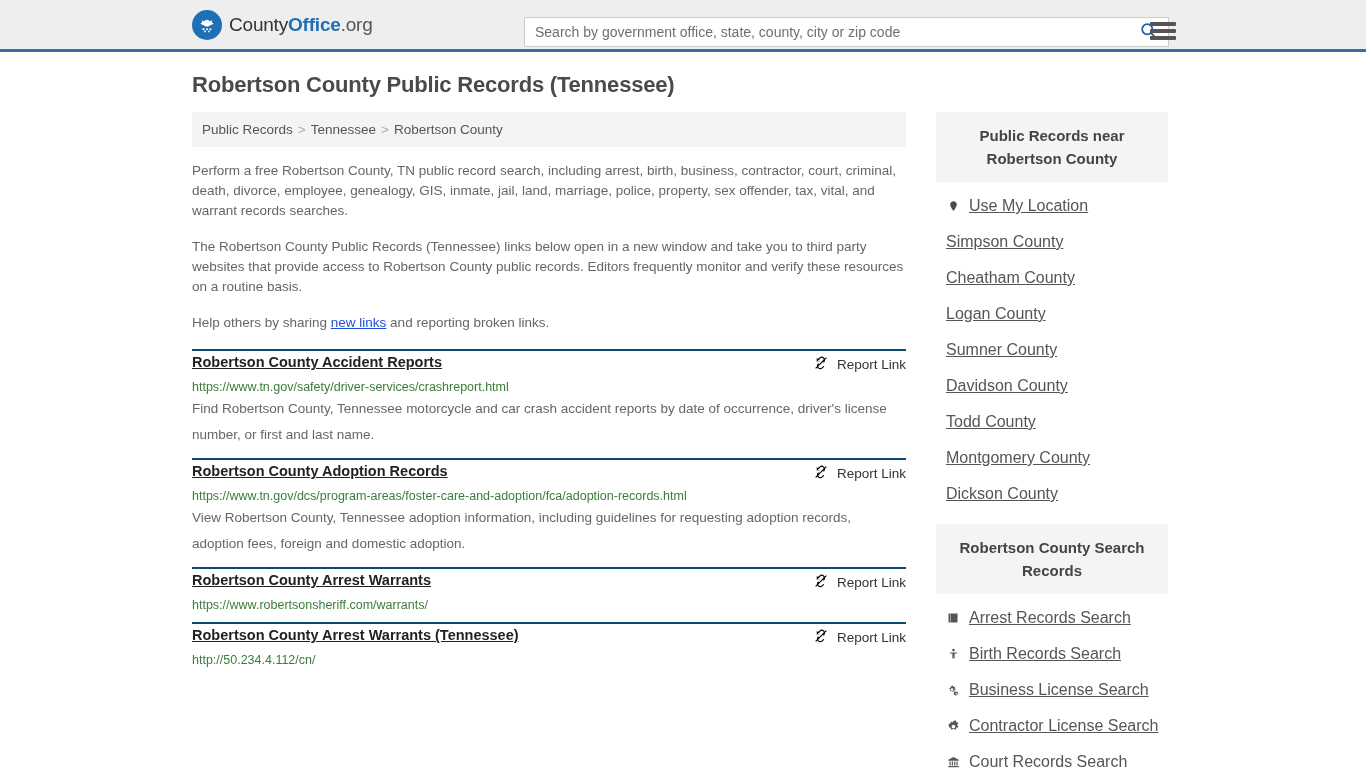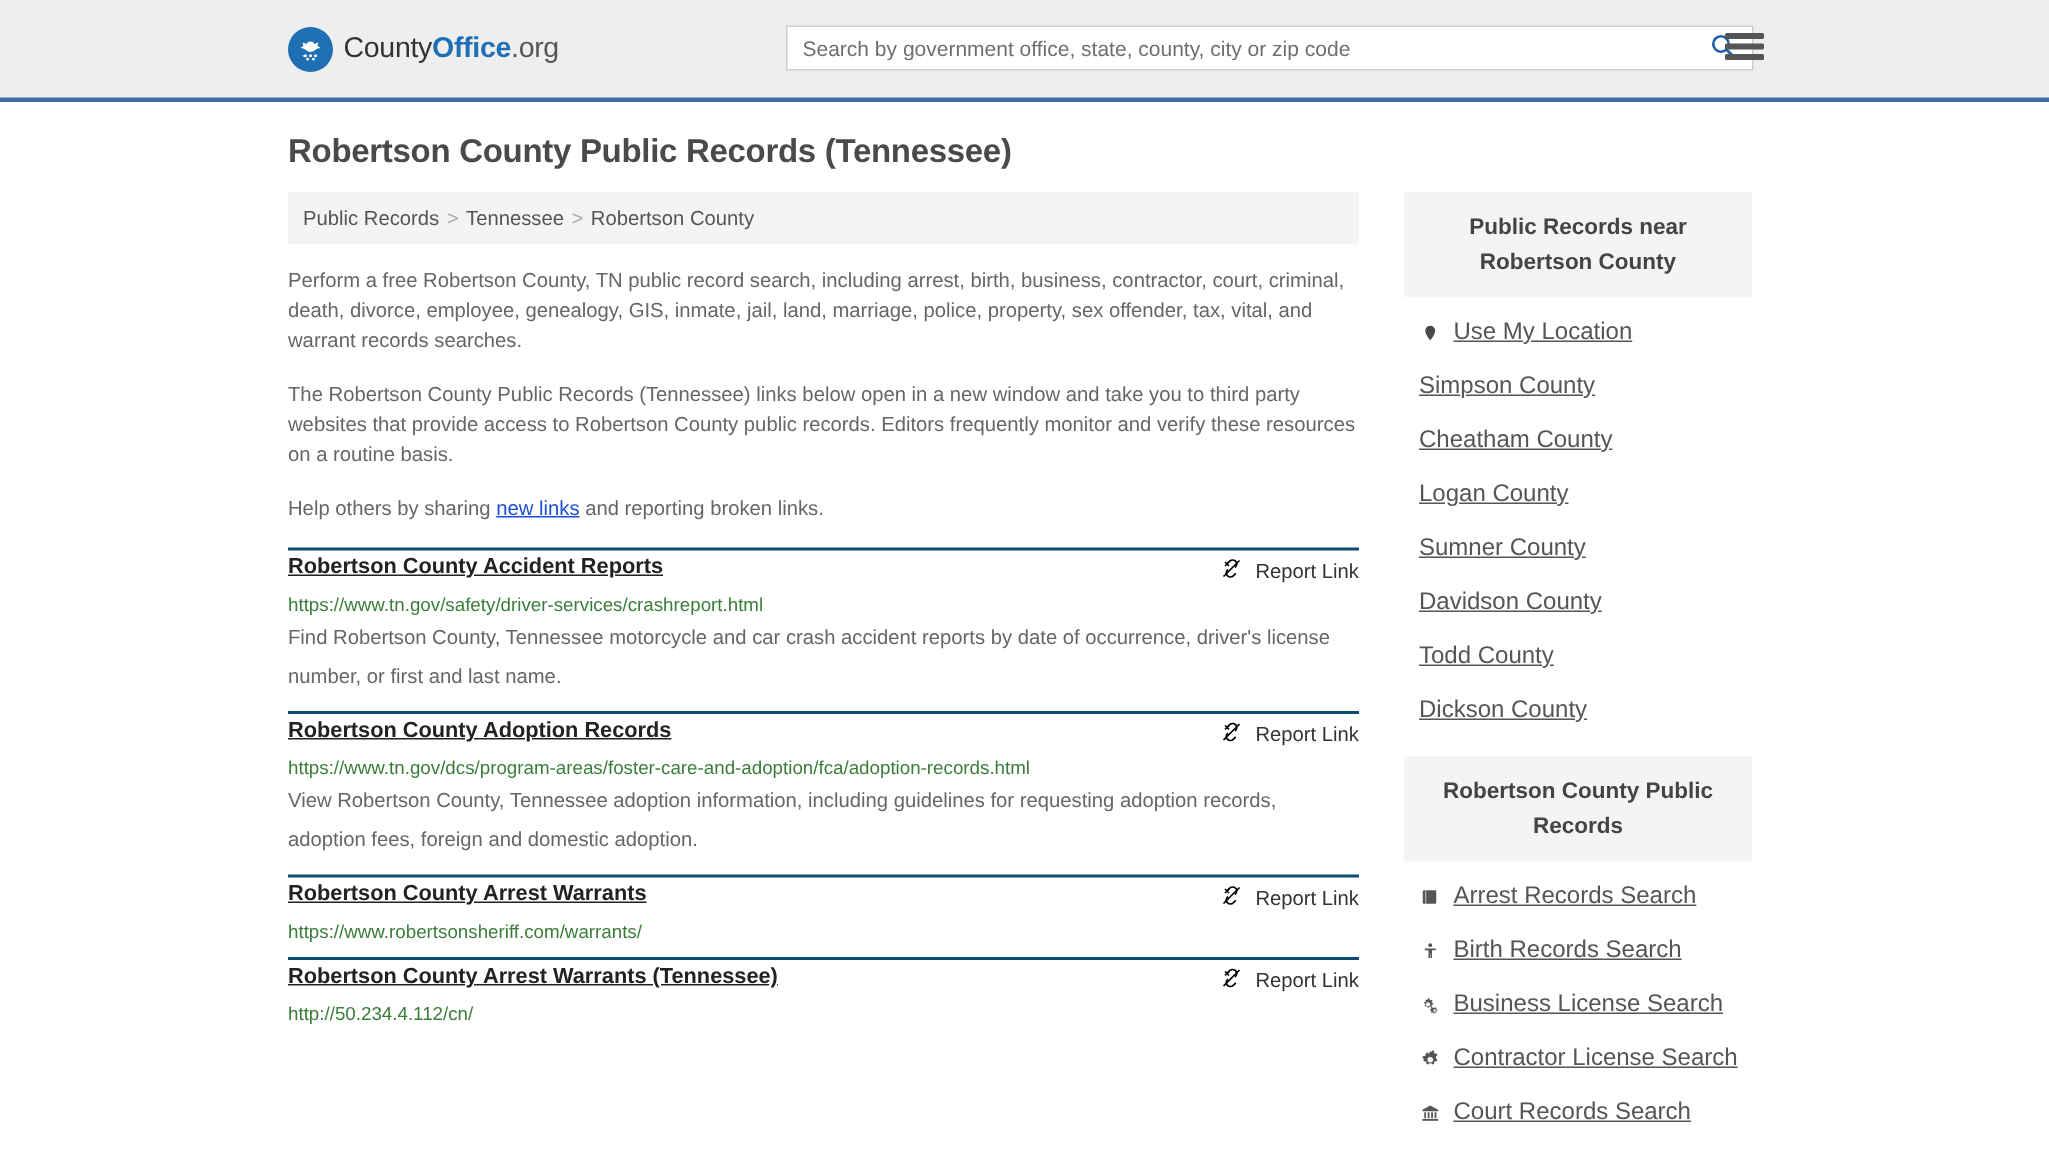--- a/index.html
+++ b/index.html
@@ -7,21 +7,21 @@
     margin: 0; padding: 0;
     width: 1366px; height: 768px;
     overflow: hidden;
     background: #ffffff;
     font-family: "Liberation Sans", sans-serif;
     color: #444444;
   }
 
   
   .site-header {
-    height: 68px;
+    height: 52px;
     background: #eeeeee;
     border-bottom: 3px solid #3a6ea5;
     display: flex;
     align-items: center;
     position: relative;
   }
   .brand {
     display: flex;
     align-items: center;
     margin-left: 192px;
@@ -379,27 +379,30 @@
           <li class="no-icon">
             <a href="#">Sumner County</a>
           </li>
           <li class="no-icon">
             <a href="#">Davidson County</a>
           </li>
           <li class="no-icon">
             <a href="#">Todd County</a>
           </li>
           <li class="no-icon">
+            <a href="#">Montgomery County</a>
+          </li>
+          <li class="no-icon">
             <a href="#">Dickson County</a>
           </li>
         </ul>
       </div>
 
       <div class="panel">
-        <div class="panel-head">Robertson County Public Records</div>
+        <div class="panel-head">Robertson County Search Records</div>
         <ul class="panel-list">
           <li>
             <span class="li-icon">
               <svg width="12" height="12" viewBox="0 0 24 24" aria-hidden="true">
                 <rect x="3" y="3" width="18" height="18" rx="1.5" fill="#555"></rect>
                 <line x1="7" y1="3" x2="7" y2="21" stroke="#eee" stroke-width="1"></line>
               </svg>
             </span>
             <a href="#">Arrest Records Search</a>
           </li>

